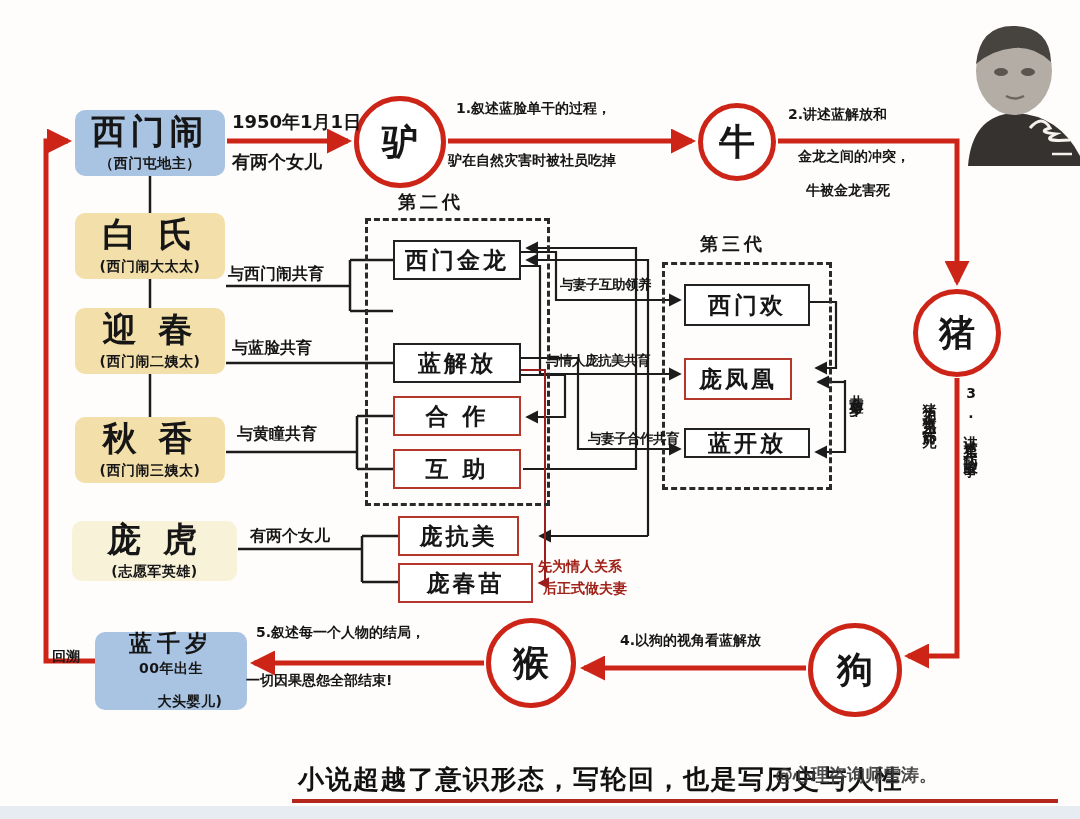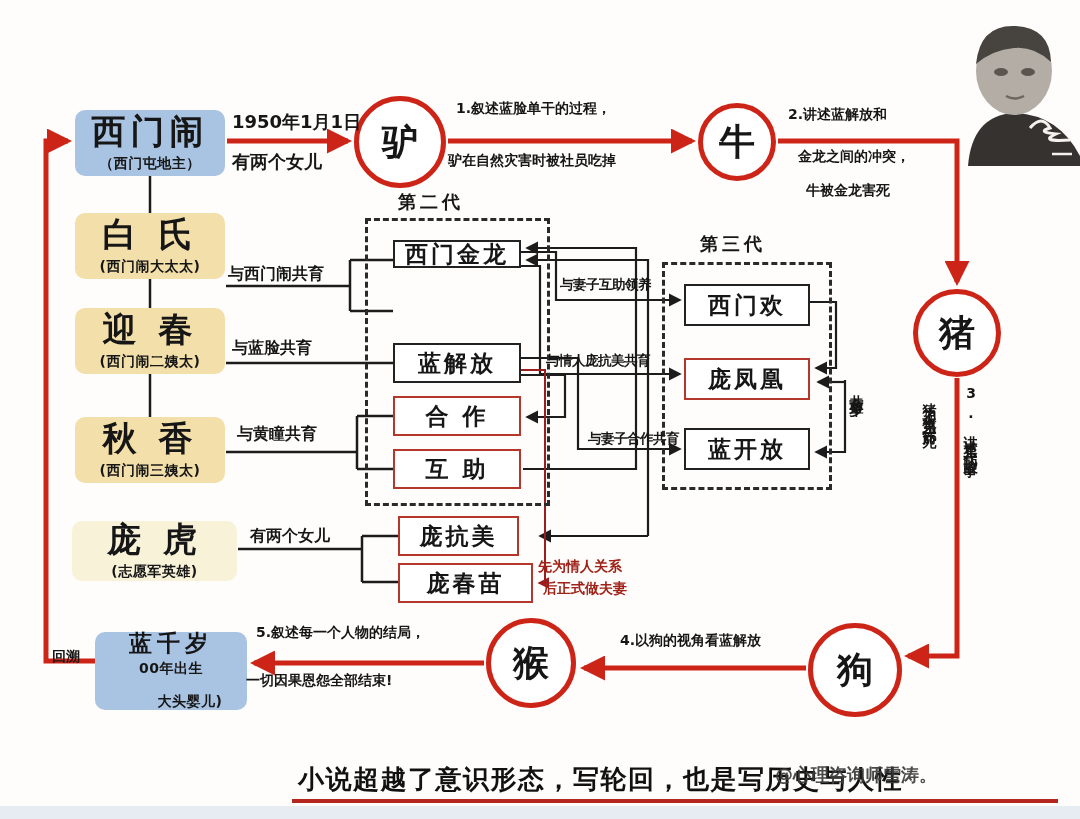--- a/index.html
+++ b/index.html
@@ -137,33 +137,33 @@
   <div class="abs ann" style="left:806px;top:182px">牛被金龙害死</div>
   <div class="abs ann vert" style="left:962px;top:385px;height:280px">3.讲述第二代的故事</div>
   <div class="abs ann vert" style="left:921px;top:392px;height:256px">猪为了救第三代而死</div>
   <div class="abs ann" style="left:620px;top:632px">4.以狗的视角看蓝解放</div>
   <div class="abs ann" style="left:256px;top:624px">5.叙述每一个人物的结局，</div>
   <div class="abs ann" style="left:246px;top:672px">一切因果恩怨全部结束!</div>
   <div class="abs rel" style="left:52px;top:648px;font-size:14px">回溯</div>
 
   <div class="abs gtitle" style="left:398px;top:190px">第二代</div>
   <div class="abs dashedbox" style="left:365px;top:218px;width:185px;height:288px"></div>
-  <div class="abs mbox" style="left:393px;top:240px;width:128px;height:28px">西门金龙</div>
+  <div class="abs mbox" style="left:393px;top:240px;width:128px;height:40px">西门金龙</div>
   <div class="abs mbox" style="left:393px;top:343px;width:128px;height:40px">蓝解放</div>
   <div class="abs mbox red" style="left:393px;top:396px;width:128px;height:40px">合 作</div>
   <div class="abs mbox red" style="left:393px;top:449px;width:128px;height:40px">互 助</div>
 
   <div class="abs mbox red" style="left:398px;top:516px;width:121px;height:40px">庞抗美</div>
   <div class="abs mbox red" style="left:398px;top:563px;width:135px;height:40px">庞春苗</div>
 
   <div class="abs gtitle" style="left:700px;top:232px">第三代</div>
   <div class="abs dashedbox" style="left:662px;top:262px;width:170px;height:228px"></div>
   <div class="abs mbox" style="left:684px;top:284px;width:126px;height:42px">西门欢</div>
-  <div class="abs mbox red" style="left:684px;top:358px;width:126px;height:42px">庞凤凰</div>
-  <div class="abs mbox" style="left:684px;top:428px;width:126px;height:42px">蓝开放</div>
+  <div class="abs mbox red" style="left:684px;top:358px;width:108px;height:42px">庞凤凰</div>
+  <div class="abs mbox" style="left:684px;top:428px;width:126px;height:30px">蓝开放</div>
   <div class="abs rel vert" style="left:848px;top:384px;height:86px;font-size:14px;letter-spacing:2px">共育蓝千岁</div>
 
   <div class="abs rel" style="left:228px;top:264px">与西门闹共育</div>
   <div class="abs rel" style="left:232px;top:338px">与蓝脸共育</div>
   <div class="abs rel" style="left:237px;top:424px">与黄瞳共育</div>
   <div class="abs rel" style="left:250px;top:526px">有两个女儿</div>
   <div class="abs rel small" style="left:560px;top:276px">与妻子互助领养</div>
   <div class="abs rel small" style="left:546px;top:352px">与情人庞抗美共育</div>
   <div class="abs rel small" style="left:588px;top:430px">与妻子合作共育</div>
   <div class="abs redtext" style="left:538px;top:558px">先为情人关系</div>

